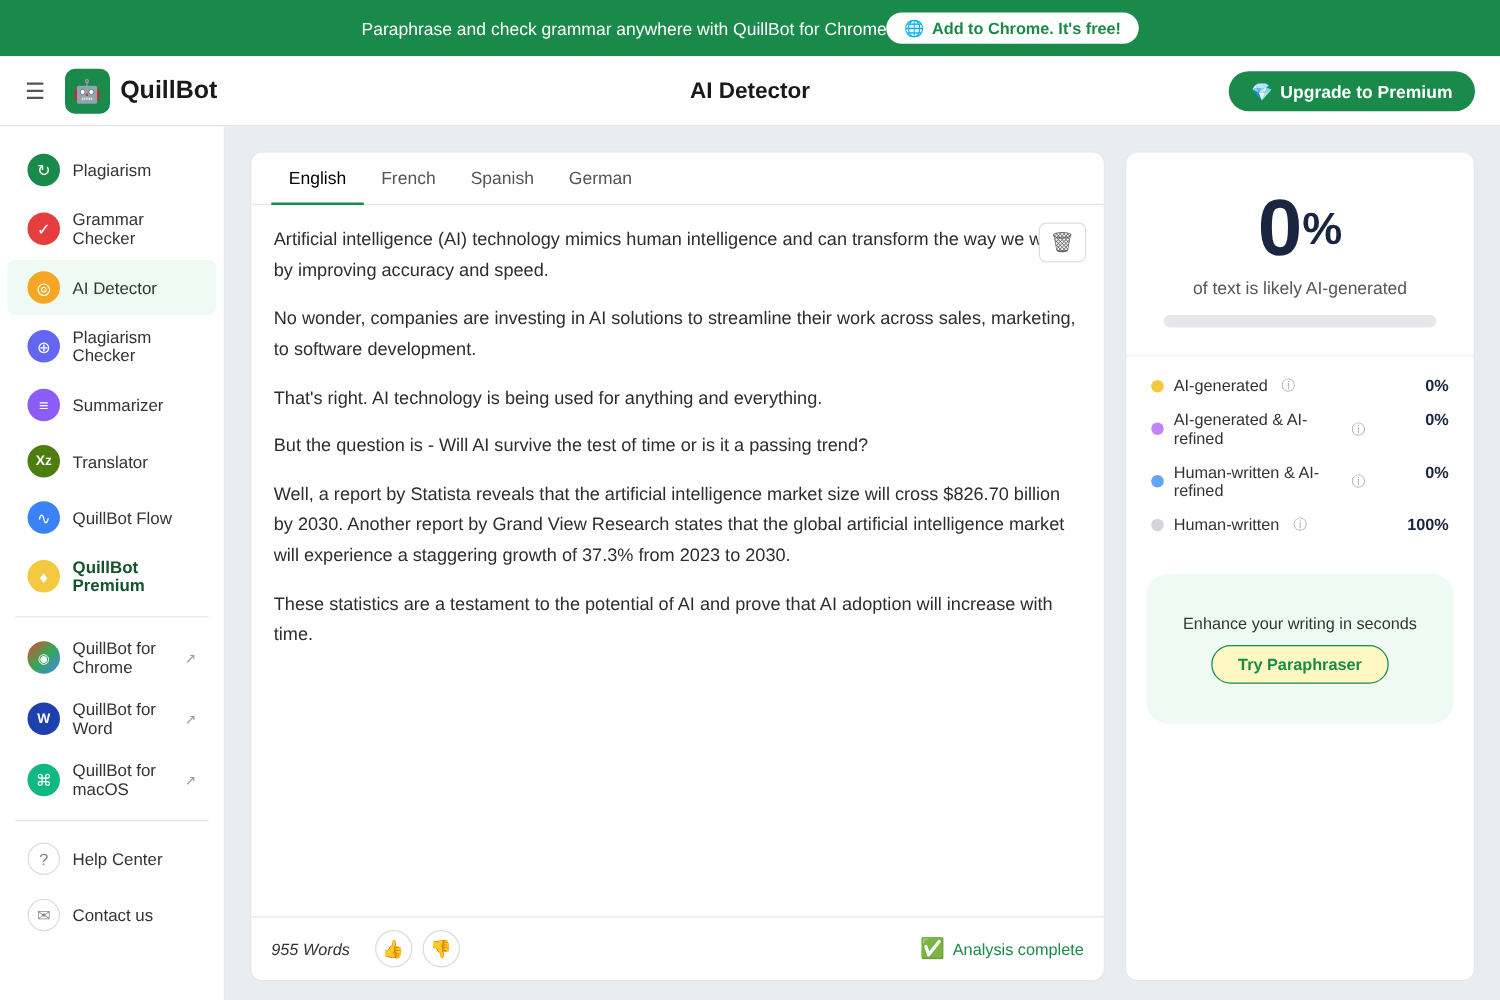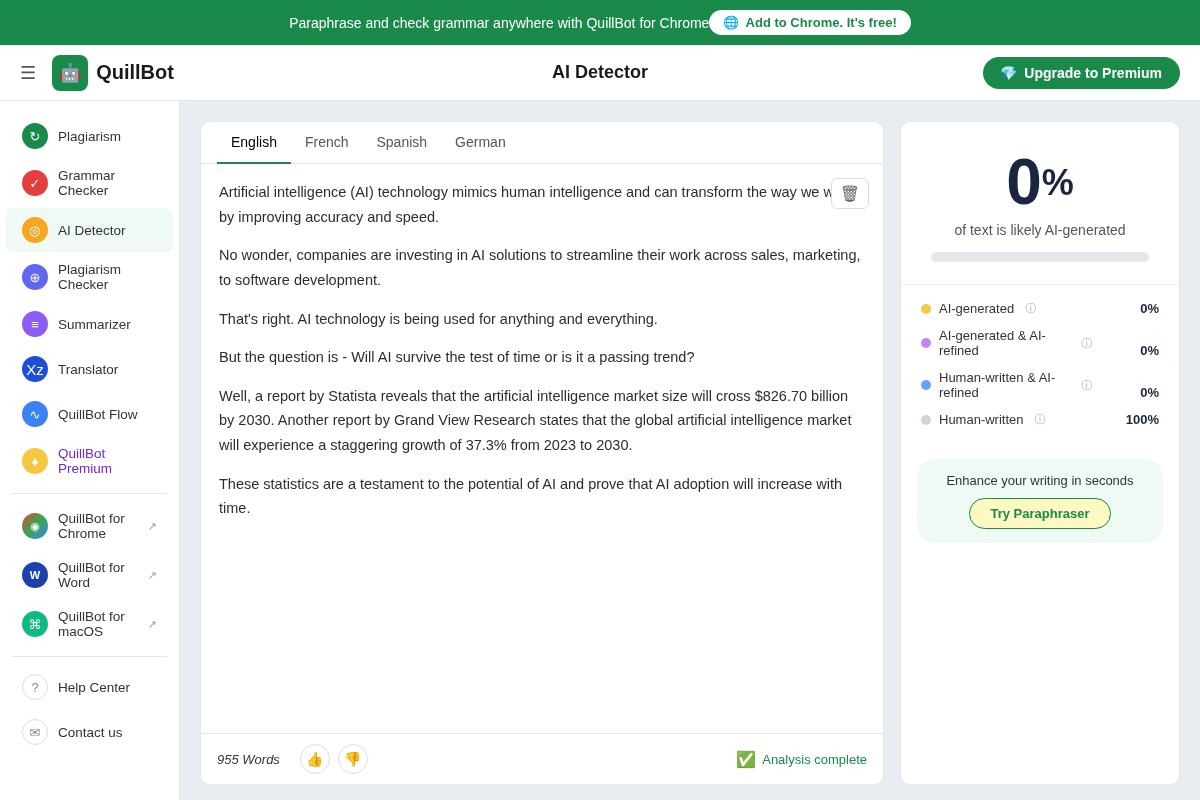--- a/index.html
+++ b/index.html
@@ -130,21 +130,21 @@
       flex-shrink: 0;
     }
     .sidebar-item .ext-icon {
       font-size: 11px;
       color: #999;
       margin-left: auto;
     }
     .sidebar-divider { height: 1px; background: #e5e7eb; margin: 8px 12px; }
     .sidebar-label { font-size: 13.5px; }
 
-    .premium-label { color: #6d28d9; font-weight: 400; }
+    .premium-label { color: #14532d; font-weight: 700; }
 
     
     .main {
       flex: 1;
       padding: 20px;
       overflow: auto;
       display: flex;
       gap: 16px;
     }
 
@@ -273,21 +273,21 @@
       height: 100%;
       background: #e5e7eb;
       border-radius: 5px;
     }
 
     .results-breakdown {
       padding: 16px 20px;
     }
     .breakdown-row {
       display: flex;
-      align-items: flex-end;
+      align-items: flex-start;
       justify-content: space-between;
       margin-bottom: 12px;
       font-size: 13px;
       color: #333;
       gap: 48px;
     }
     .breakdown-left {
       display: flex;
       align-items: center;
       gap: 8px;
@@ -304,21 +304,21 @@
     .dot-gray { background: #d1d5db; }
 
     .info-icon { font-size: 11px; color: #aaa; margin-left: 3px; cursor: pointer; }
     .pct-value { font-weight: 600; color: #1a2540; }
     .pct-100 { font-weight: 700; color: #1a2540; }
 
     .enhance-box {
       margin: 4px 16px 16px;
       background: #f0faf5;
       border-radius: 18px;
-      padding: 14px 16px;
+      padding: 32px 16px;
       text-align: center;
     }
     .enhance-text {
       font-size: 13px;
       color: #333;
       margin-bottom: 10px;
     }
     .try-btn {
       background: #fef9c3;
       border: 1.5px solid #1a8a4a;
@@ -378,21 +378,21 @@
     </div>
     <div class="sidebar-item">
       <div class="s-icon" style="background:#6366f1;color:white;">⊕</div>
       <span class="sidebar-label">Plagiarism Checker</span>
     </div>
     <div class="sidebar-item">
       <div class="s-icon" style="background:#8b5cf6;color:white;">≡</div>
       <span class="sidebar-label">Summarizer</span>
     </div>
     <div class="sidebar-item">
-      <div class="s-icon" style="background:#1d4ed8;color:white;font-size:15px;font-weight:400;">Xz</div>
+      <div class="s-icon" style="background:#4d7c0f;color:white;font-size:11px;font-weight:700;">Xz</div>
       <span class="sidebar-label">Translator</span>
     </div>
     <div class="sidebar-item">
       <div class="s-icon" style="background:#3b82f6;color:white;">∿</div>
       <span class="sidebar-label">QuillBot Flow</span>
     </div>
     <div class="sidebar-item">
       <div class="s-icon" style="background:#f5c842;color:white;">♦</div>
       <span class="sidebar-label premium-label">QuillBot Premium</span>
     </div>

